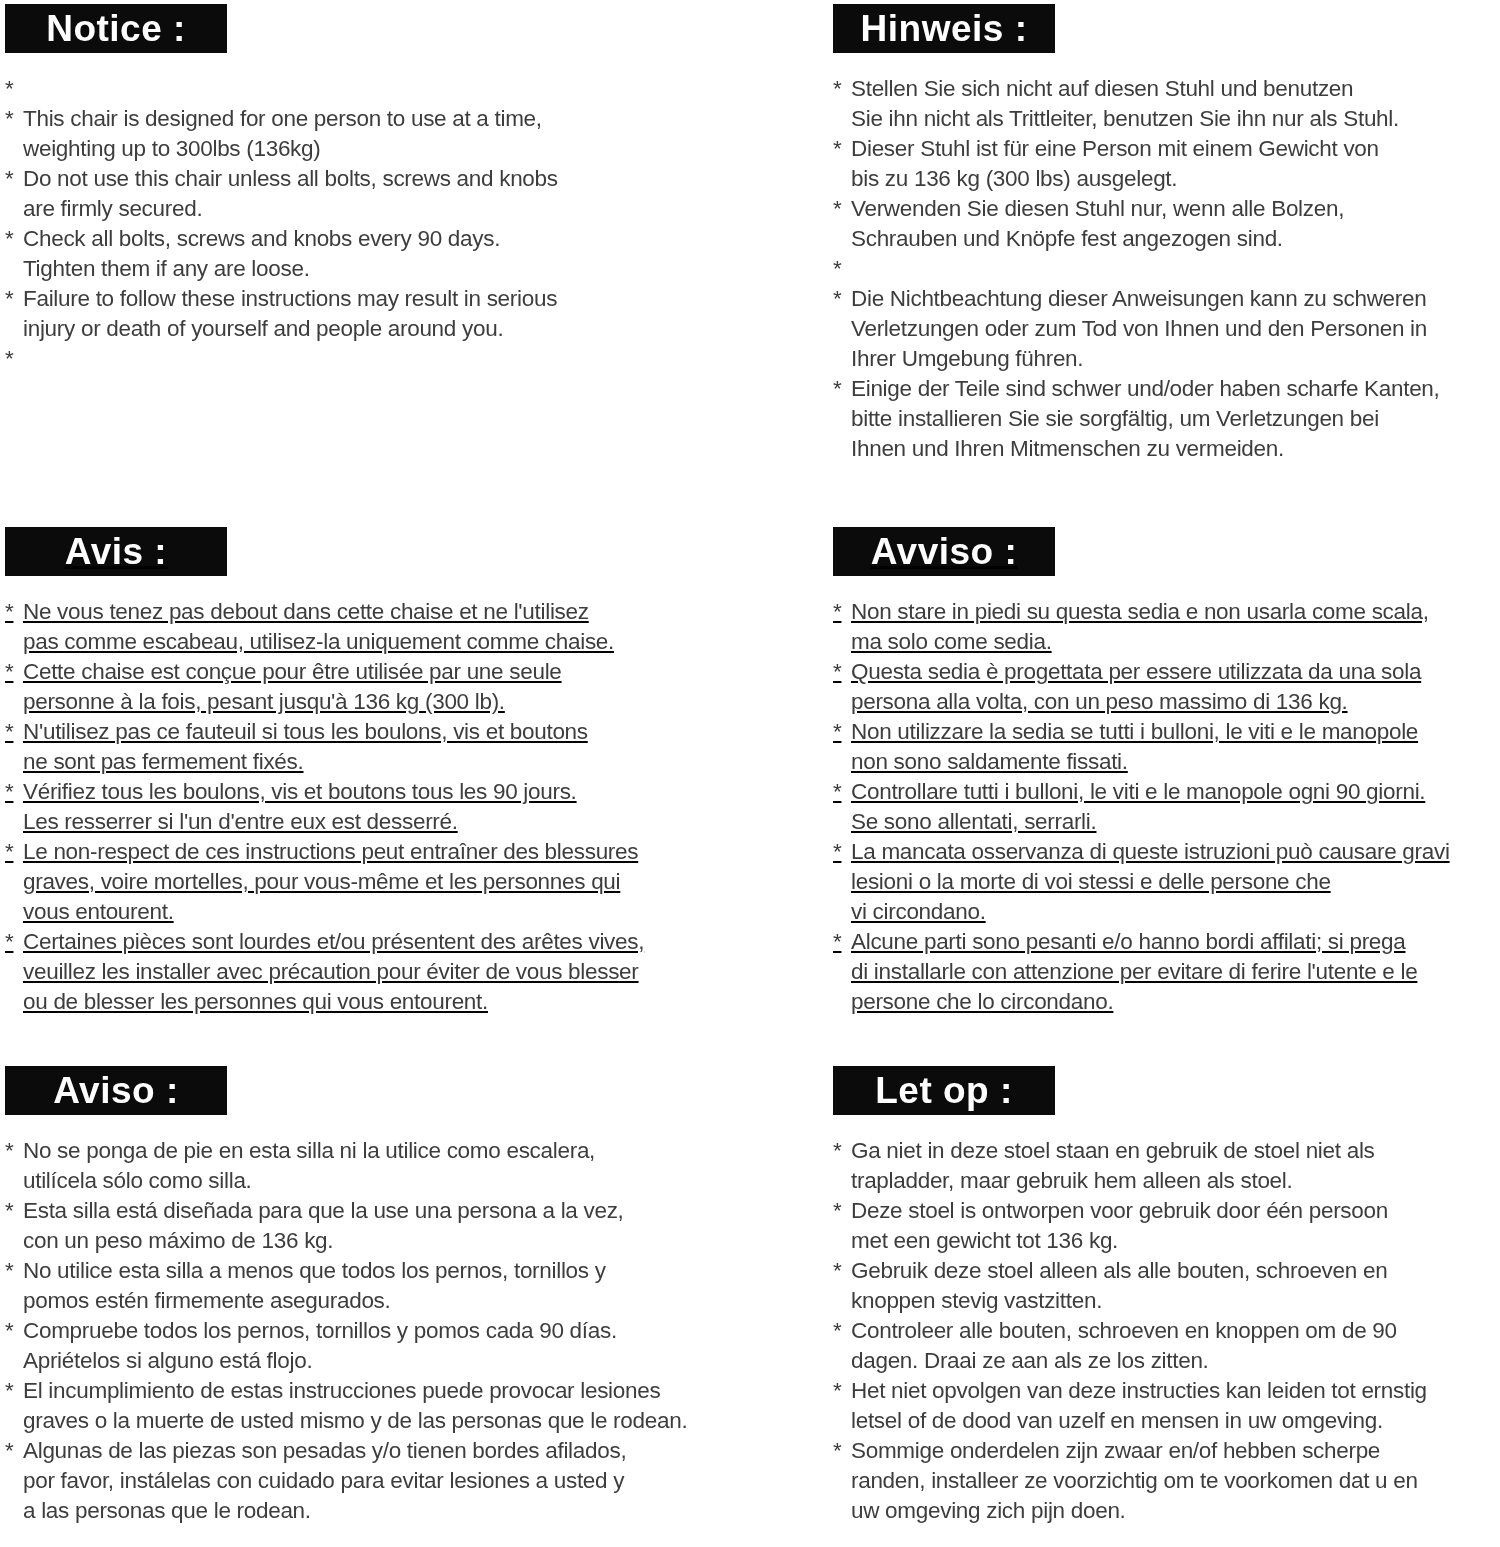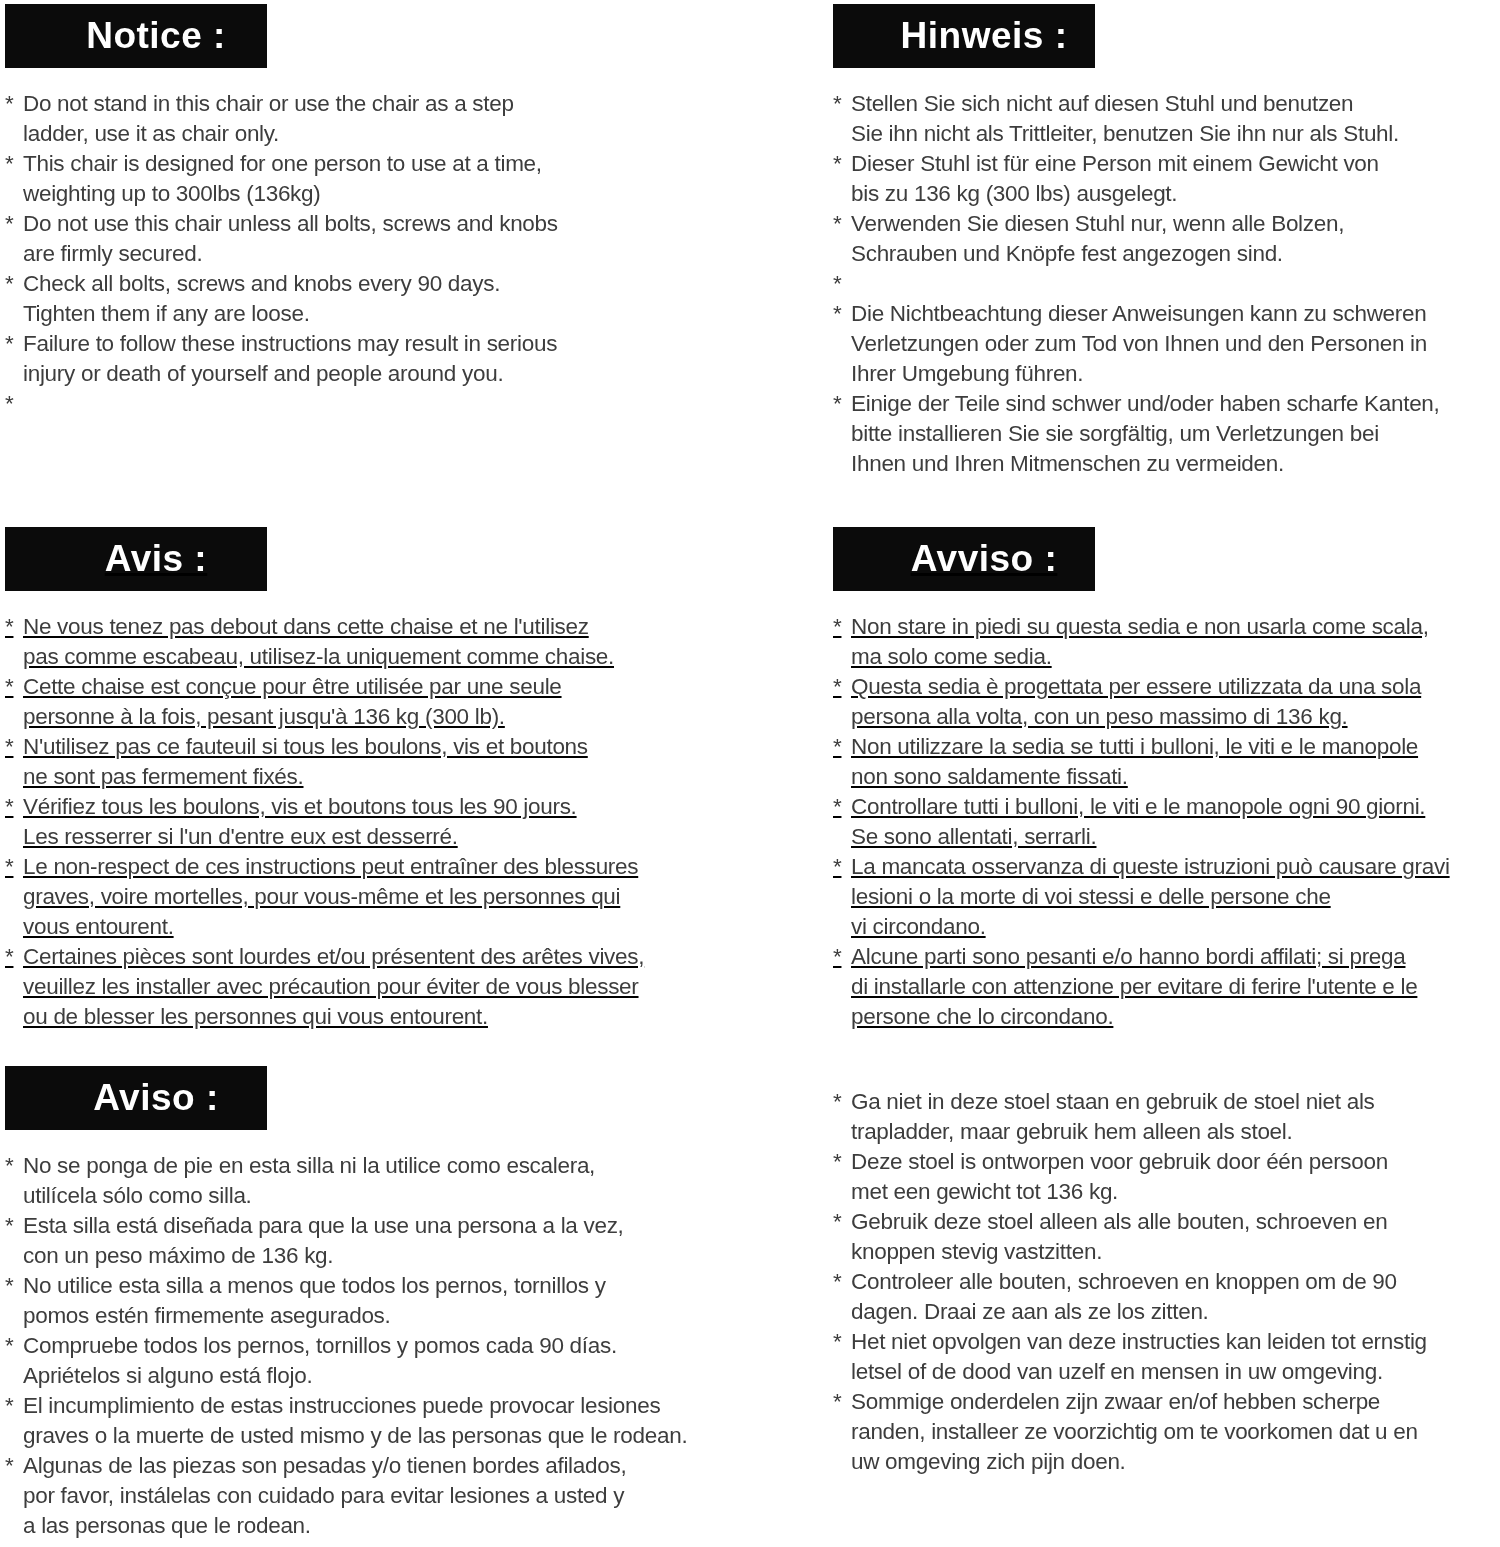--- a/index.html
+++ b/index.html
@@ -16,26 +16,25 @@
     overflow: hidden;
   }
   .sec { position: absolute; }
   .col-l { left: 5px;   width: 745px; }
   .col-r { left: 806px; width: 694px; margin-left: 27px; }
   .row0  { top: 4px; }
   .row1  { top: 527px; text-decoration: underline; }
   .row2  { top: 1066px; }
   .badge {
     display: flex; align-items: center; justify-content: center;
-    width: 222px; height: 64px;
+    width: 222px; height: 49px;
     background: #0b0b0b; color: #ffffff;
     font-size: 37px; font-weight: bold;
     letter-spacing: 0.5px;
     white-space: pre;
-    padding-left: 40px;
   }
   ul.items {
     list-style: none;
     margin: 21px 0 0 0; padding: 0;
   }
   ul.items li {
     display: flex;
     color: #3d3d3d;
     font-size: 22.5px;
     line-height: 30px;
@@ -47,22 +46,20 @@
 </head>
 <body>
 
 <div class="page">
 
   <section class="sec col-l row0">
     <div class="badge">Notice :</div>
     <ul class="items">
       <li>
           <span class="star">*</span>
-          <span class="txt">Do not stand in this chair or use the chair as a step
-ladder, use it as chair only.</span>
         </li>
       <li>
           <span class="star">*</span>
           <span class="txt">This chair is designed for one person to use at a time,
 weighting up to 300lbs (136kg)</span>
         </li>
       <li>
           <span class="star">*</span>
           <span class="txt">Do not use this chair unless all bolts, screws and knobs
 are firmly secured.</span>
@@ -226,20 +223,21 @@
       <li>
           <span class="star">*</span>
           <span class="txt">Algunas de las piezas son pesadas y/o tienen bordes afilados,
 por favor, instálelas con cuidado para evitar lesiones a usted y
 a las personas que le rodean.</span>
         </li>
     </ul>
   </section>
 
   <section class="sec col-r row2">
+    <div class="badge">Let op :</div>
     <ul class="items">
       <li>
           <span class="star">*</span>
           <span class="txt">Ga niet in deze stoel staan en gebruik de stoel niet als
 trapladder, maar gebruik hem alleen als stoel.</span>
         </li>
       <li>
           <span class="star">*</span>
           <span class="txt">Deze stoel is ontworpen voor gebruik door één persoon
 met een gewicht tot 136 kg.</span>

